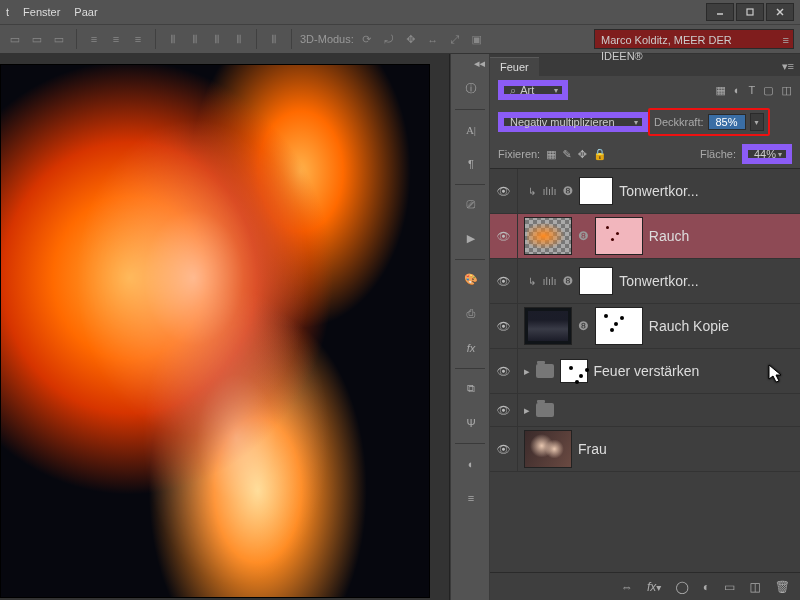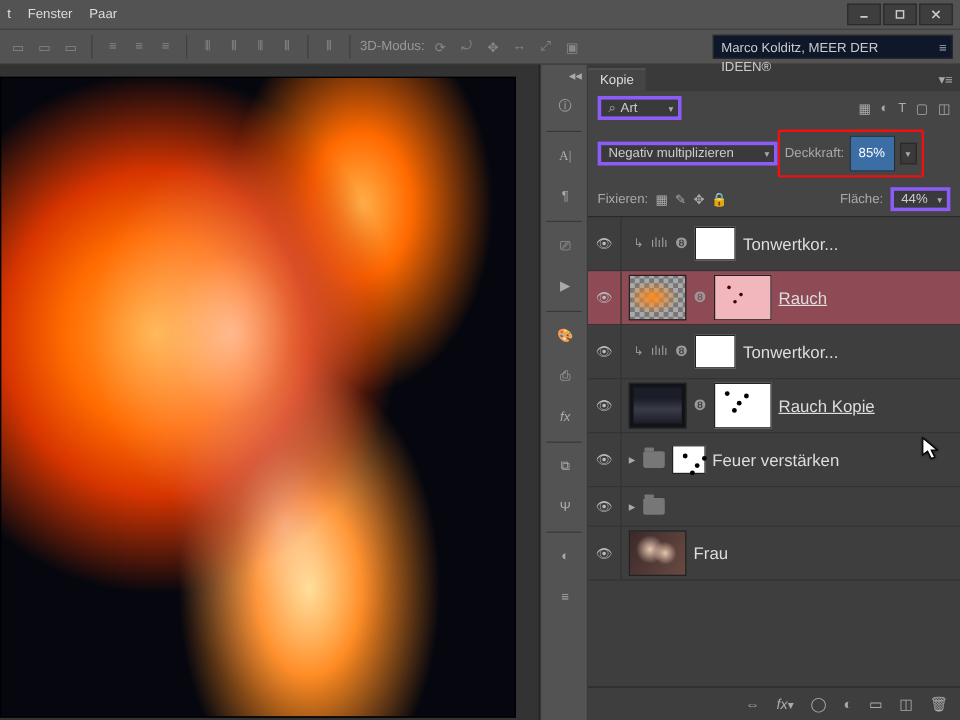--- a/index.html
+++ b/index.html
@@ -8,21 +8,21 @@
   .titlebar .menus { display: flex; gap: 14px; }
   .titlebar .menus span { color: #ddd; cursor: default; }
   .titlebar .spacer { flex: 1; }
   .winbtns { display: flex; gap: 2px; }
   .winbtn { width: 28px; height: 18px; background: #3e3e3e; border: 1px solid #2a2a2a; display: flex; align-items: center; justify-content: center; color: #ccc; }
   .winbtn svg { stroke: #ccc; fill: none; }
   .optionsbar { height: 30px; background: #535353; border-top: 1px solid #404040; border-bottom: 1px solid #333; display: flex; align-items: center; padding: 0 6px; gap: 4px; }
   .opt-icon { width: 18px; height: 18px; display: flex; align-items: center; justify-content: center; color: #888; }
   .opt-sep { width: 1px; height: 20px; background: #404040; margin: 0 4px; }
   .userfield { margin-left: auto; display:flex; align-items:center; }
-  .userfield .dd { background: #0f172a; border: 1px solid #2a2a2a; padding: 2px 20px 2px 6px; font-size: 11px; color: #ccc; height: 20px; line-height: 16px; position: relative; width: 200px; }
+  .userfield .dd { background: #7f1d1d; border: 1px solid #2a2a2a; padding: 2px 20px 2px 6px; font-size: 11px; color: #ccc; height: 20px; line-height: 16px; position: relative; width: 200px; }
   .userfield .dd::after{ content:"≡"; position:absolute; right:4px; top:2px; color:#aaa; }
   .content { display: flex; height: calc(600px - 54px); }
   .canvas-area { flex: 1; background: #333; border-right: 1px solid #222; display:flex; align-items:flex-start; justify-content:flex-start; padding:10px 0 0 0; overflow:hidden; }
   .canvas { width: 430px; height: 534px; background: radial-gradient(ellipse at 30% 40%, #ffae3d 0%, #ff6a00 18%, #d63400 30%, rgba(255,80,0,0) 48%),
             radial-gradient(ellipse at 60% 80%, #ffd98a 0%, #ff8a1f 12%, rgba(255,80,0,0) 30%),
             radial-gradient(ellipse at 70% 20%, #ffb14a 0%, #ff6a00 10%, rgba(255,80,0,0) 26%),
             #06070e;
             position: relative; border:1px solid #000; }
   .smoke { position:absolute; inset:0; background:
     radial-gradient(ellipse at 45% 40%, rgba(200,210,230,0.6) 0%, rgba(160,170,200,0.25) 15%, rgba(0,0,0,0) 35%),
@@ -31,28 +31,28 @@
   .panels { width: 350px; background: #535353; display:flex; }
   .panel-dock { width: 40px; background:#535353; border-right:1px solid #3a3a3a; border-left:1px solid #3a3a3a; display:flex; flex-direction:column; }
   .dock-collapse { height:18px; display:flex; align-items:center; justify-content:flex-end; padding-right:4px; color:#aaa; }
   .dock-icon { width: 40px; height: 34px; display:flex; align-items:center; justify-content:center; color:#aaa; border-bottom:1px solid transparent; }
   .dock-sep{ height:1px; background:#3a3a3a; margin:3px 4px; }
   .right { flex:1; background:#454545; display:flex; flex-direction:column; }
   .panel-tabs{ height:22px; background:#3a3a3a; display:flex; align-items:flex-end; }
   .panel-tab{ background:#454545; padding:3px 10px; font-size:11px; color:#ddd; border-top:1px solid #5a5a5a; }
   .panel-tabs .fly{ margin-left:auto; padding:3px 6px; color:#aaa; }
   .filter-row{ display:flex; align-items:center; padding:4px 8px; gap:6px; }
-  .dd-small{ background:#3a3a3a; border:3px solid #8b5cf6; height:20px; padding:0 16px 0 6px; font-size:11px; color:#ccc; position:relative; display:flex; align-items:center; }
+  .dd-small{ background:#3a3a3a; border:6px solid #8b5cf6; height:20px; padding:0 16px 0 6px; font-size:11px; color:#ccc; position:relative; display:flex; align-items:center; }
   .dd-small::after{ content:"▾"; font-size:8px; color:#aaa; position:absolute; right:4px; }
   .dd-small.search::before{ content:"⌕"; margin-right:4px; color:#aaa; }
   .mini-icons{ margin-left:auto; display:flex; gap:8px; color:#aaa; }
   .blend-row{ display:flex; align-items:center; padding:4px 8px; gap:0; }
   .opacity-box{ display:flex; align-items:center; gap:4px; border:2px solid #e11; padding:3px 4px; border-radius:2px; }
   .opacity-box label{ color:#aaa; font-size:11px; }
-  .opacity-input{ background:#3a6ea5; color:#fff; border:1px solid #2a2a2a; width:38px; height:30px; font-size:11px; text-align:center; }
+  .opacity-input{ background:#3a6ea5; color:#fff; border:1px solid #2a2a2a; width:38px; height:16px; font-size:11px; text-align:center; }
   .mini-arrow{ width:14px; height:18px; background:#3a3a3a; border:1px solid #2a2a2a; display:flex; align-items:center; justify-content:center; font-size:8px; color:#aaa; }
   .lock-row{ display:flex; align-items:center; padding:4px 8px; gap:6px; color:#aaa; }
   .lock-row .icons{ display:flex; gap:6px; }
   .lock-row .spacer{ flex:1; }
   .layers{ flex:1; background:#3e3e3e; overflow:auto; border-top:1px solid #2a2a2a; }
   .layer{ display:flex; align-items:center; min-height:44px; border-bottom:1px solid #333; padding:0 6px 0 0; gap:6px; }
   .layer.sel{ background:#8e4a55; }
   .eye{ width:28px; display:flex; align-items:center; justify-content:center; color:#bbb; border-right:1px solid #333; height:44px; }
   .layer.short{ min-height:32px; }
   .layer.short .eye{ height:32px; }
@@ -65,21 +65,21 @@
   .thumb.mask.dots::after{ content:""; position:absolute; left:8px; top:6px; width:4px; height:4px; background:#000; border-radius:50%; box-shadow: 10px 8px 0 #000, 6px 14px 0 #000, 16px 2px 0 #000; }
   .thumb.maskpink{ background:#f2b6bd; position:relative; }
   .thumb.maskpink::after{ content:""; position:absolute; left:10px; top:8px; width:3px; height:3px; background:#400; border-radius:50%; box-shadow: 10px 6px 0 #400, 5px 12px 0 #400; }
   .thumb.dark{ background:#101418; position:relative; }
   .thumb.dark::after{ content:""; position:absolute; inset:3px; background: linear-gradient(#223 30%, #556 60%, #223); opacity:0.6; }
   .thumb.paar{ background: linear-gradient(120deg,#3a2a2a,#6a4a42); position:relative; }
   .thumb.paar::after{ content:""; position:absolute; inset:2px; background: radial-gradient(circle at 35% 40%, #e8c7b0 0%, rgba(0,0,0,0) 35%), radial-gradient(circle at 65% 50%, #e8c7b0 0%, rgba(0,0,0,0) 30%);} 
   .link-ic{ color:#999; font-size:12px; }
   .crown{ color:#999; }
   .lname{ color:#ddd; font-size:14px; }
-  .lname.u{ text-decoration: underline; }
+  .lname.u{ }
   .folder-ic{ width:18px; height:14px; background:#777; border-radius:2px; position:relative; }
   .folder-ic::before{ content:""; position:absolute; top:-3px; left:1px; width:8px; height:3px; background:#777; border-radius:1px; }
   .bottom-icons{ height:28px; background:#3e3e3e; border-top:1px solid #2a2a2a; display:flex; align-items:center; justify-content:flex-end; gap:14px; padding:0 10px; color:#aaa; font-size:12px; }
   .cursor{ position:absolute; left:768px; top:364px; width:16px; height:20px; pointer-events:none; }
   .cursor svg{ filter: drop-shadow(0 0 1px #000); }
 </style>
 </head>
 <body>
 
 <div class="titlebar">
@@ -163,21 +163,21 @@
       <div class="dock-sep"></div>
       <div class="dock-icon">⧉</div>
       <div class="dock-icon">Ψ</div>
       <div class="dock-sep"></div>
       <div class="dock-icon">◐</div>
       <div class="dock-icon">≡</div>
     </div>
 
     <div class="right">
       <div class="panel-tabs">
-        <div class="panel-tab">Kopie</div>
+        <div class="panel-tab">Feuer</div>
         <div class="fly">▾≡</div>
       </div>
 
       <div class="filter-row">
         <div class="dd-small search" style="width:70px">Art</div>
         <div class="mini-icons">
           <span>▦</span>
           <span>◐</span>
           <span>T</span>
           <span>▢</span>

